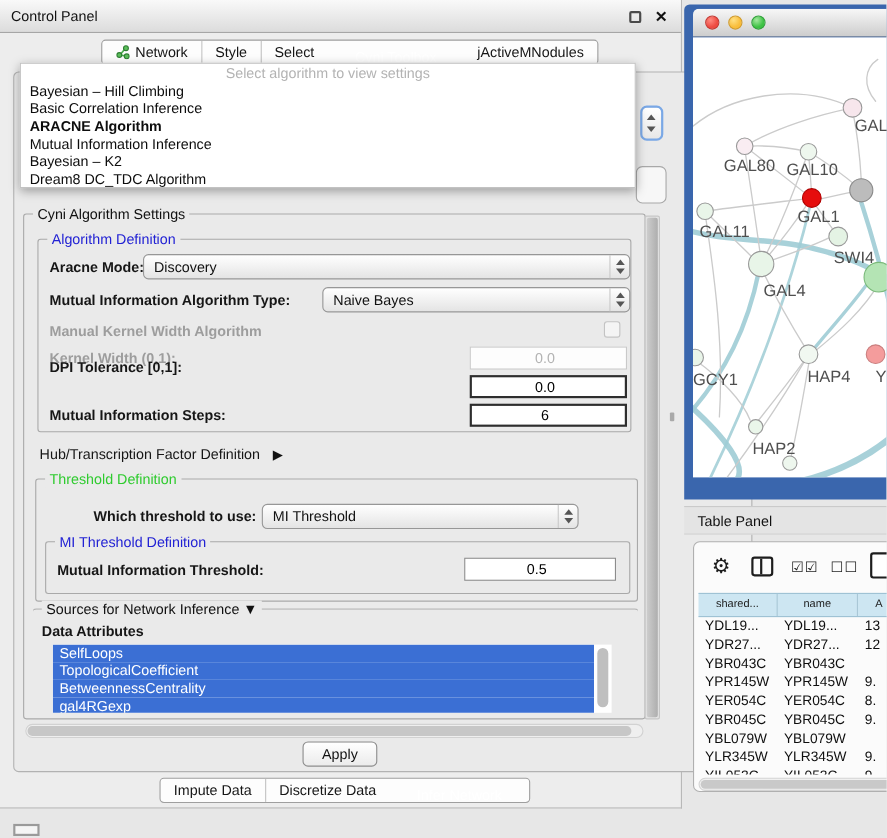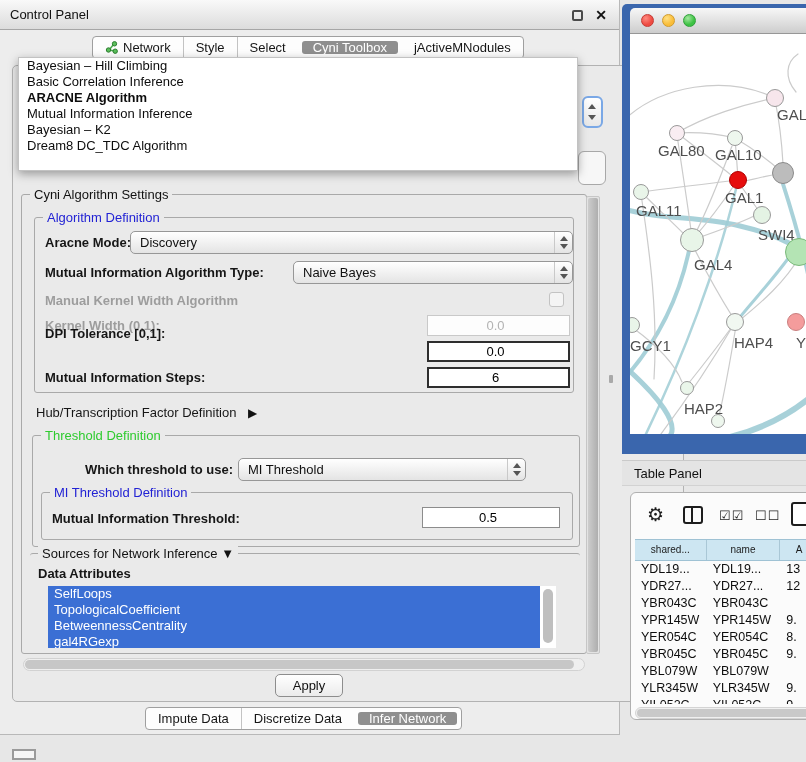--- a/index.html
+++ b/index.html
@@ -16,21 +16,21 @@
   .cp-title { font-size:13px; color:#111; padding-left:10px; }
   .cp-actions { position:absolute; right:12px; top:0; height:30px; display:flex; align-items:center; gap:12px; }
   .float-btn { width:11px; height:11px; border:2px solid #4a4a4a; border-radius:2px; display:inline-block; }
   .close-btn { font-size:14px; font-weight:bold; color:#111; line-height:11px; cursor:default; }
 
   
   .tabbar { position:absolute; display:inline-flex; align-items:stretch;
     background:#fdfdfd; border:1px solid #9f9f9f; border-radius:4px; height:23px; overflow:hidden; }
   .tab { display:flex; align-items:center; padding:0 12px; font-size:13px; color:#161616; white-space:nowrap; }
   .tab + .tab { border-left:1px solid #c3c3c3; }
-  .tab.selected { background:#8f8f8f; color:#fff; border-left:none; border-radius:3px; margin:4px; padding:0 11px; }
+  .tab.selected { background:#8f8f8f; color:#fff; border-left:none; border-radius:3px; margin:14px; padding:0 11px; }
   .tab.selected + .tab { border-left:none; }
   .top-tabs { left:92px; top:36px; }
   .bottom-tabs { left:145px; top:707px; }
   .net-ico { margin-right:5px; }
 
   
   .cp-content { position:absolute; left:12px; top:65px; width:672px; height:637px;
     background:#eaeaea; border:1px solid #b2b2b2; border-radius:5px; }
 
   
@@ -266,20 +266,21 @@
         <div class="thumb"></div>
       </div>
       <div class="hscroll">
         <div class="thumb"></div>
       </div>
 
       <div class="apply-btn">Apply</div>
     </div>
 
     <div class="dd-overlay">
+      <div class="dd-ph">Select algorithm to view settings</div>
       <div class="dd-item">Bayesian – Hill Climbing</div>
       <div class="dd-item">Basic Correlation Inference</div>
       <div class="dd-item bold">ARACNE Algorithm</div>
       <div class="dd-item">Mutual Information Inference</div>
       <div class="dd-item">Bayesian – K2</div>
       <div class="dd-item">Dream8 DC_TDC Algorithm</div>
     </div>
 
     <nav class="tabbar bottom-tabs">
       <div class="tab">

